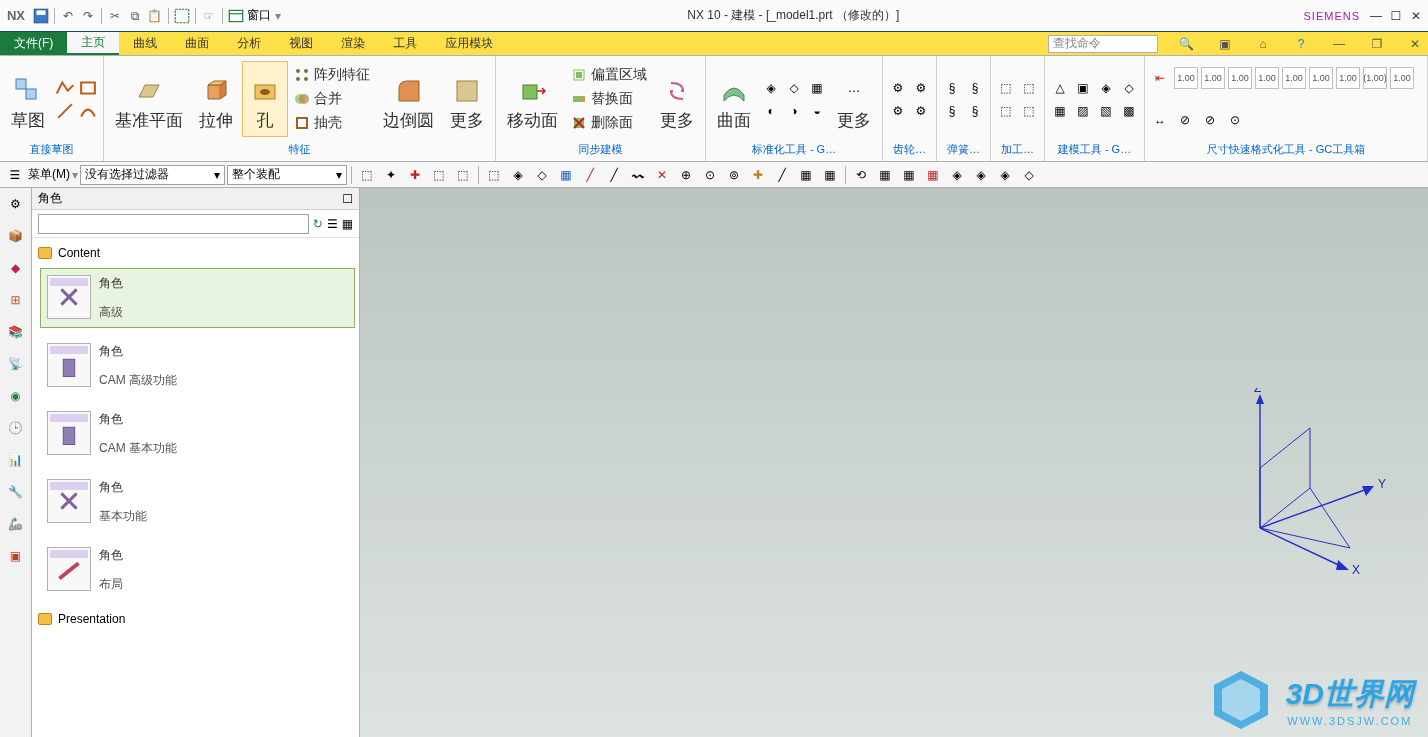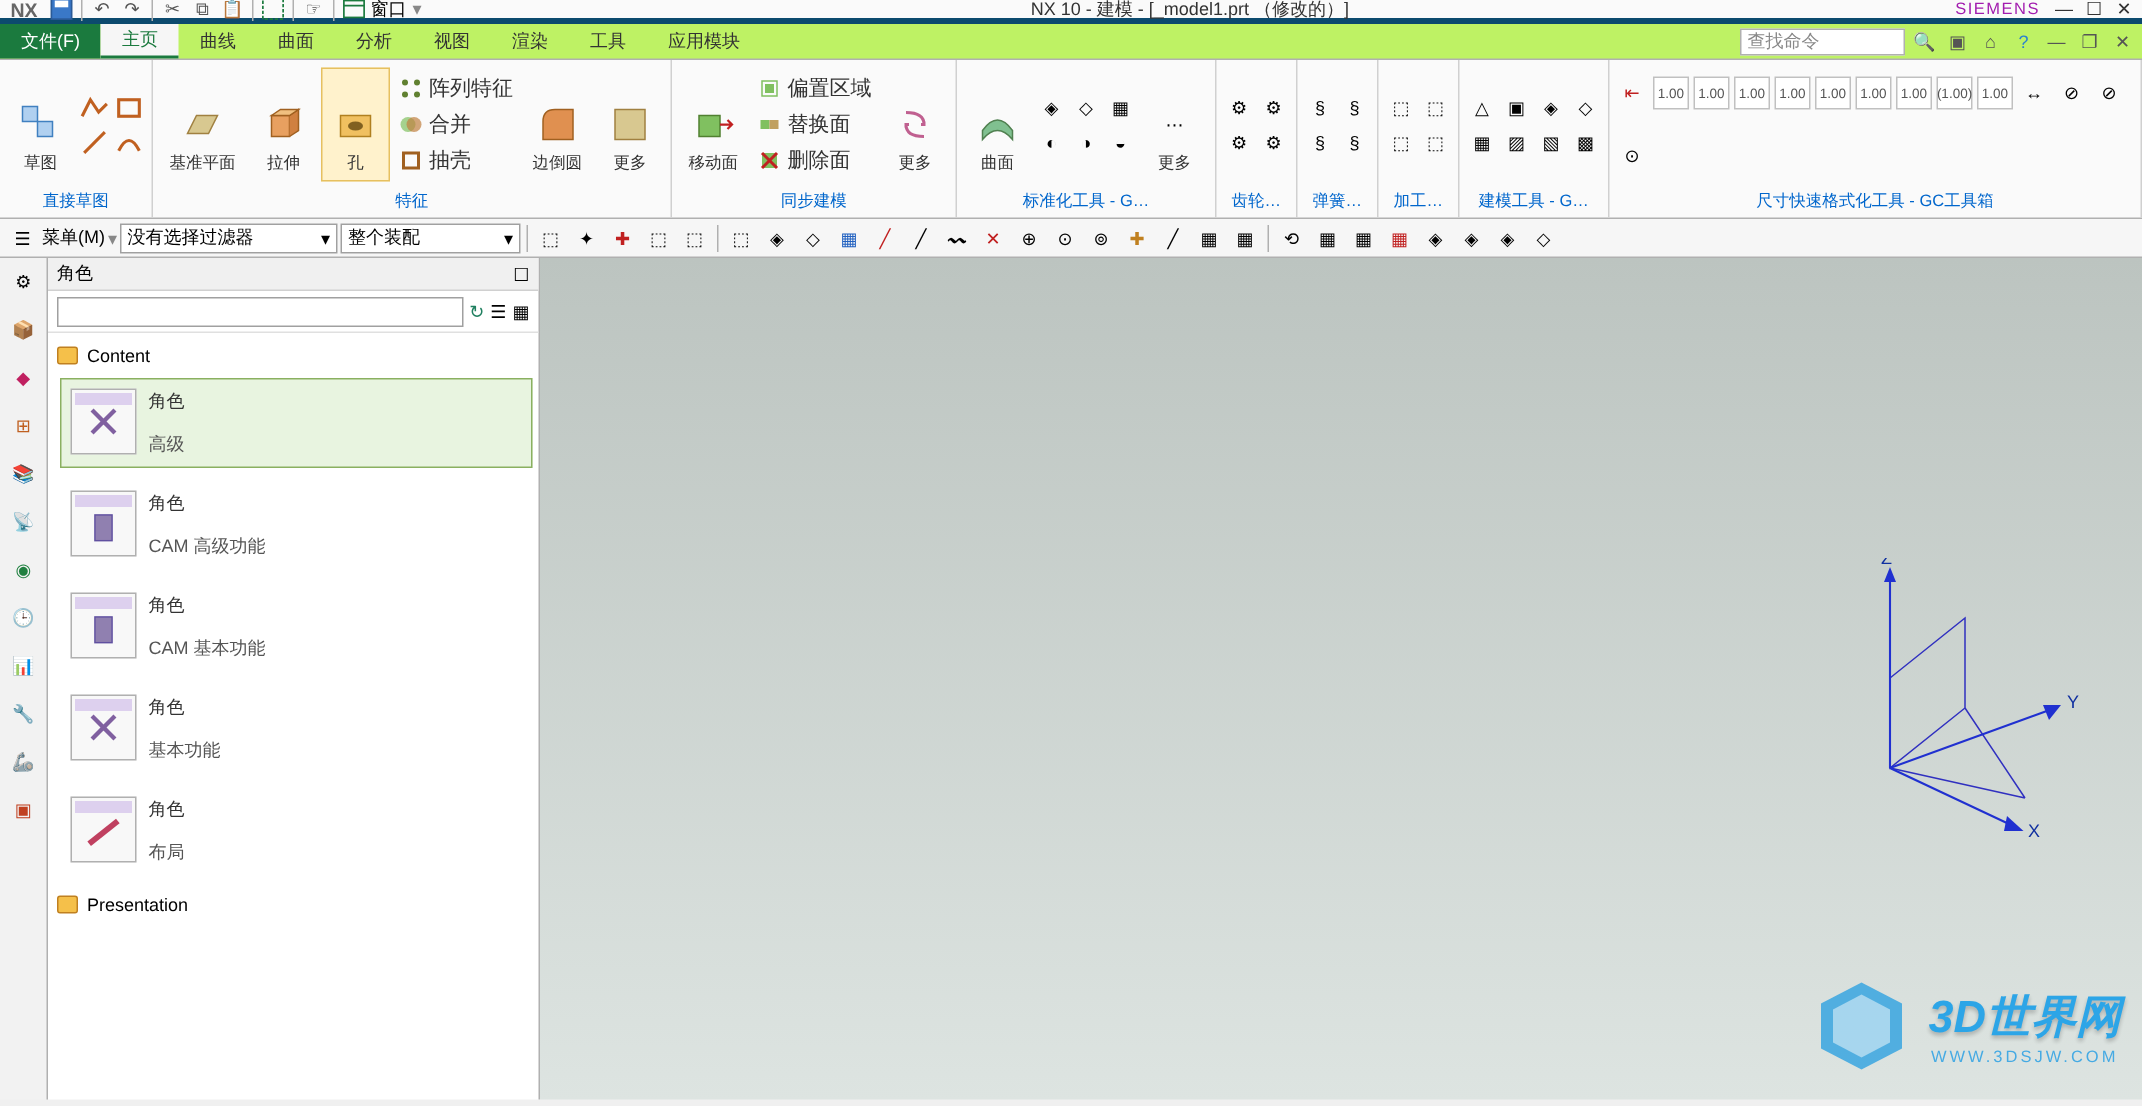--- a/index.html
+++ b/index.html
@@ -1,46 +1,46 @@
 <!DOCTYPE html>
 <html><head>
 <meta charset="utf-8">
 <style>
 * { box-sizing: border-box; margin: 0; padding: 0; font-family: "Microsoft YaHei", "Segoe UI", Tahoma, sans-serif; font-size: 12px; }
 body { background: #f0f0f0; overflow: hidden; width: 1428px; height: 737px; }
 
 
-.titlebar { height: 16px; background: #fafafa; display: flex; align-items: center; border-bottom: 4px solid #0c4a6e; }
+.titlebar { height: 32px; background: #fafafa; display: flex; align-items: center; border-bottom: 1px solid #0c4a6e; }
 .titlebar .nx-logo { width: 32px; text-align: center; font-weight: bold; color: #666; font-size: 13px; }
 .titlebar .qat { display: flex; align-items: center; gap: 2px; }
 .titlebar .qat-btn { width: 18px; height: 18px; display: flex; align-items: center; justify-content: center; color: #555; cursor: pointer; }
 .titlebar .sep { width: 1px; height: 16px; background: #b0b0b0; margin: 0 2px; }
 .title-center { flex: 1; text-align: center; color: #333; }
 .title-siemens { font-weight: normal; color: #a21caf; font-size: 11px; letter-spacing: 1px; margin-right: 8px; }
 .win-ctrl { display: flex; gap: 4px; margin-right: 4px; }
 .win-ctrl span { width: 16px; text-align: center; cursor: pointer; color: #333; }
 
 
-.ribbon-tabs { height: 24px; background: #bef264; display: flex; align-items: stretch; border-bottom: 1px solid #b0b0b0; }
+.ribbon-tabs { height: 24px; background: #fde047; display: flex; align-items: stretch; border-bottom: 1px solid #b0b0b0; }
 .file-tab { background: #1b7a3e; color: #fff; padding: 0 14px; display: flex; align-items: center; cursor: pointer; }
 .rtab { padding: 0 14px; display: flex; align-items: center; color: #333; cursor: pointer; }
 .rtab.active { color: #1b7a3e; border-bottom: 2px solid #1b7a3e; background: #f6f6f6; }
-.ribbon-right { margin-left: auto; display: flex; align-items: center; gap: 4px; padding-right: 4px; }
+.ribbon-right { margin-left: auto; display: flex; align-items: center; gap: 20px; padding-right: 4px; }
 .search-box { width: 110px; height: 18px; border: 1px solid #b0b0b0; background: #fff; padding: 0 4px; color: #888; display: flex; align-items: center; }
 .rb-ico { width: 18px; height: 18px; display: flex; align-items: center; justify-content: center; cursor: pointer; color: #555; }
 
 
 .ribbon { height: 106px; background: #fafafa; display: flex; border-bottom: 1px solid #b0b0b0; overflow: hidden; }
 .rgroup { display: flex; flex-direction: column; padding: 2px 4px; border-right: 1px solid #d0d0d0; }
 .rgroup .tools { flex: 1; display: flex; align-items: center; gap: 2px; }
 .rgroup .glabel { text-align: center; color: #0066cc; font-size: 11px; padding: 2px 0; white-space: nowrap; }
 .big-btn { display: flex; flex-direction: column; align-items: center; justify-content: flex-end; gap: 2px; padding: 4px 6px; cursor: pointer; min-width: 42px; height: 76px; border: 1px solid transparent; }
 .big-btn.sel { background: #fff2cc !important; border-color: #e6c060 !important; }
 .big-btn .ico { width: 32px; height: 32px; display: flex; align-items: center; justify-content: center; }
-.big-btn .lbl { font-size: 11px; color: #333; text-align: left; }
+.big-btn .lbl { font-size: 17px; color: #333; text-align: left; }
 .stack { display: flex; flex-direction: column; gap: 2px; }
 .small-btn { display: flex; align-items: center; gap: 4px; padding: 1px 4px; cursor: pointer; height: 22px; white-space: nowrap; }
 .small-btn .sico { width: 16px; height: 16px; display: flex; align-items: center; justify-content: center; }
 .small-btn .slbl { font-size: 14px; color: #333; }
 .mini-btn { width: 22px; height: 22px; display: flex; align-items: center; justify-content: center; cursor: pointer; }
 .mini-grid { display: flex; flex-direction: column; gap: 1px; }
 .mini-row { display: flex; gap: 1px; }
 
 
 .selbar { height: 26px; background: #f6f6f6; border-bottom: 1px solid #b0b0b0; display: flex; align-items: center; gap: 2px; padding: 0 4px; }

